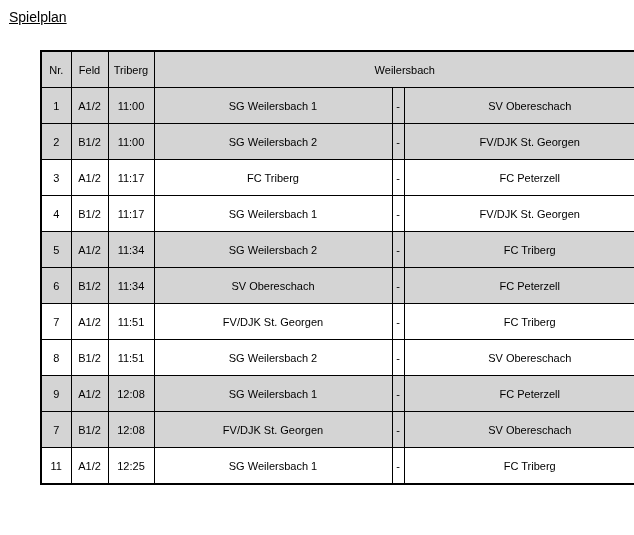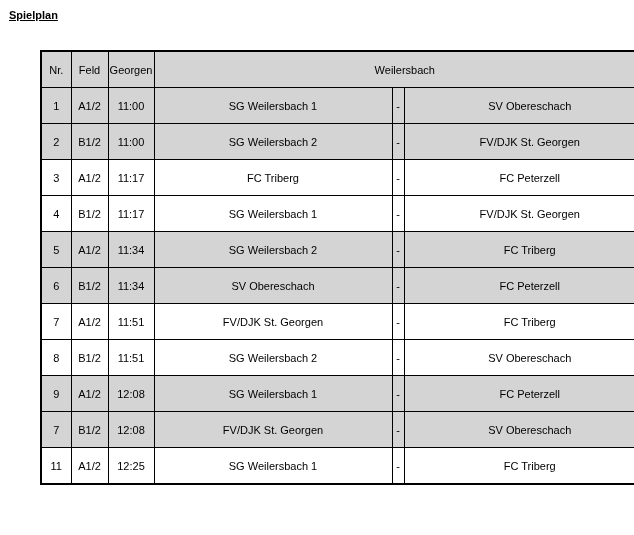--- a/index.html
+++ b/index.html
@@ -18,22 +18,22 @@
   .page {
     position: relative;
     width: 634px;
     height: 535px;
     box-sizing: border-box;
   }
   .doc-title {
     position: absolute;
     left: 9px;
     top: 9px;
-    font-size: 11px;
-    font-weight: bold;
+    font-size: 14px;
+    font-weight: normal;
     text-decoration: underline;
     color: #000000;
   }
   .table-wrap {
     position: absolute;
     left: 16px;
     top: 50px;
     width: 617px;
     padding-left: 24px;
   }
@@ -95,21 +95,21 @@
         <col class="c-feld">
         <col class="c-zeit">
         <col class="c-home">
         <col class="c-sep">
         <col class="c-away">
       </colgroup>
       <thead>
         <tr>
           <th>Nr.</th>
           <th>Feld</th>
-          <th>Georgen</th>
+          <th>Triberg</th>
           <th colspan="3">Weilersbach</th>
         </tr>
       </thead>
       <tbody id="schedule-body">
           <tr class="shade">
             <td class="col-nr">1</td>
             <td class="col-feld">A1/2</td>
             <td class="col-zeit">11:00</td>
             <td class="col-home">SG Weilersbach 1</td>
             <td class="sep">-</td>

